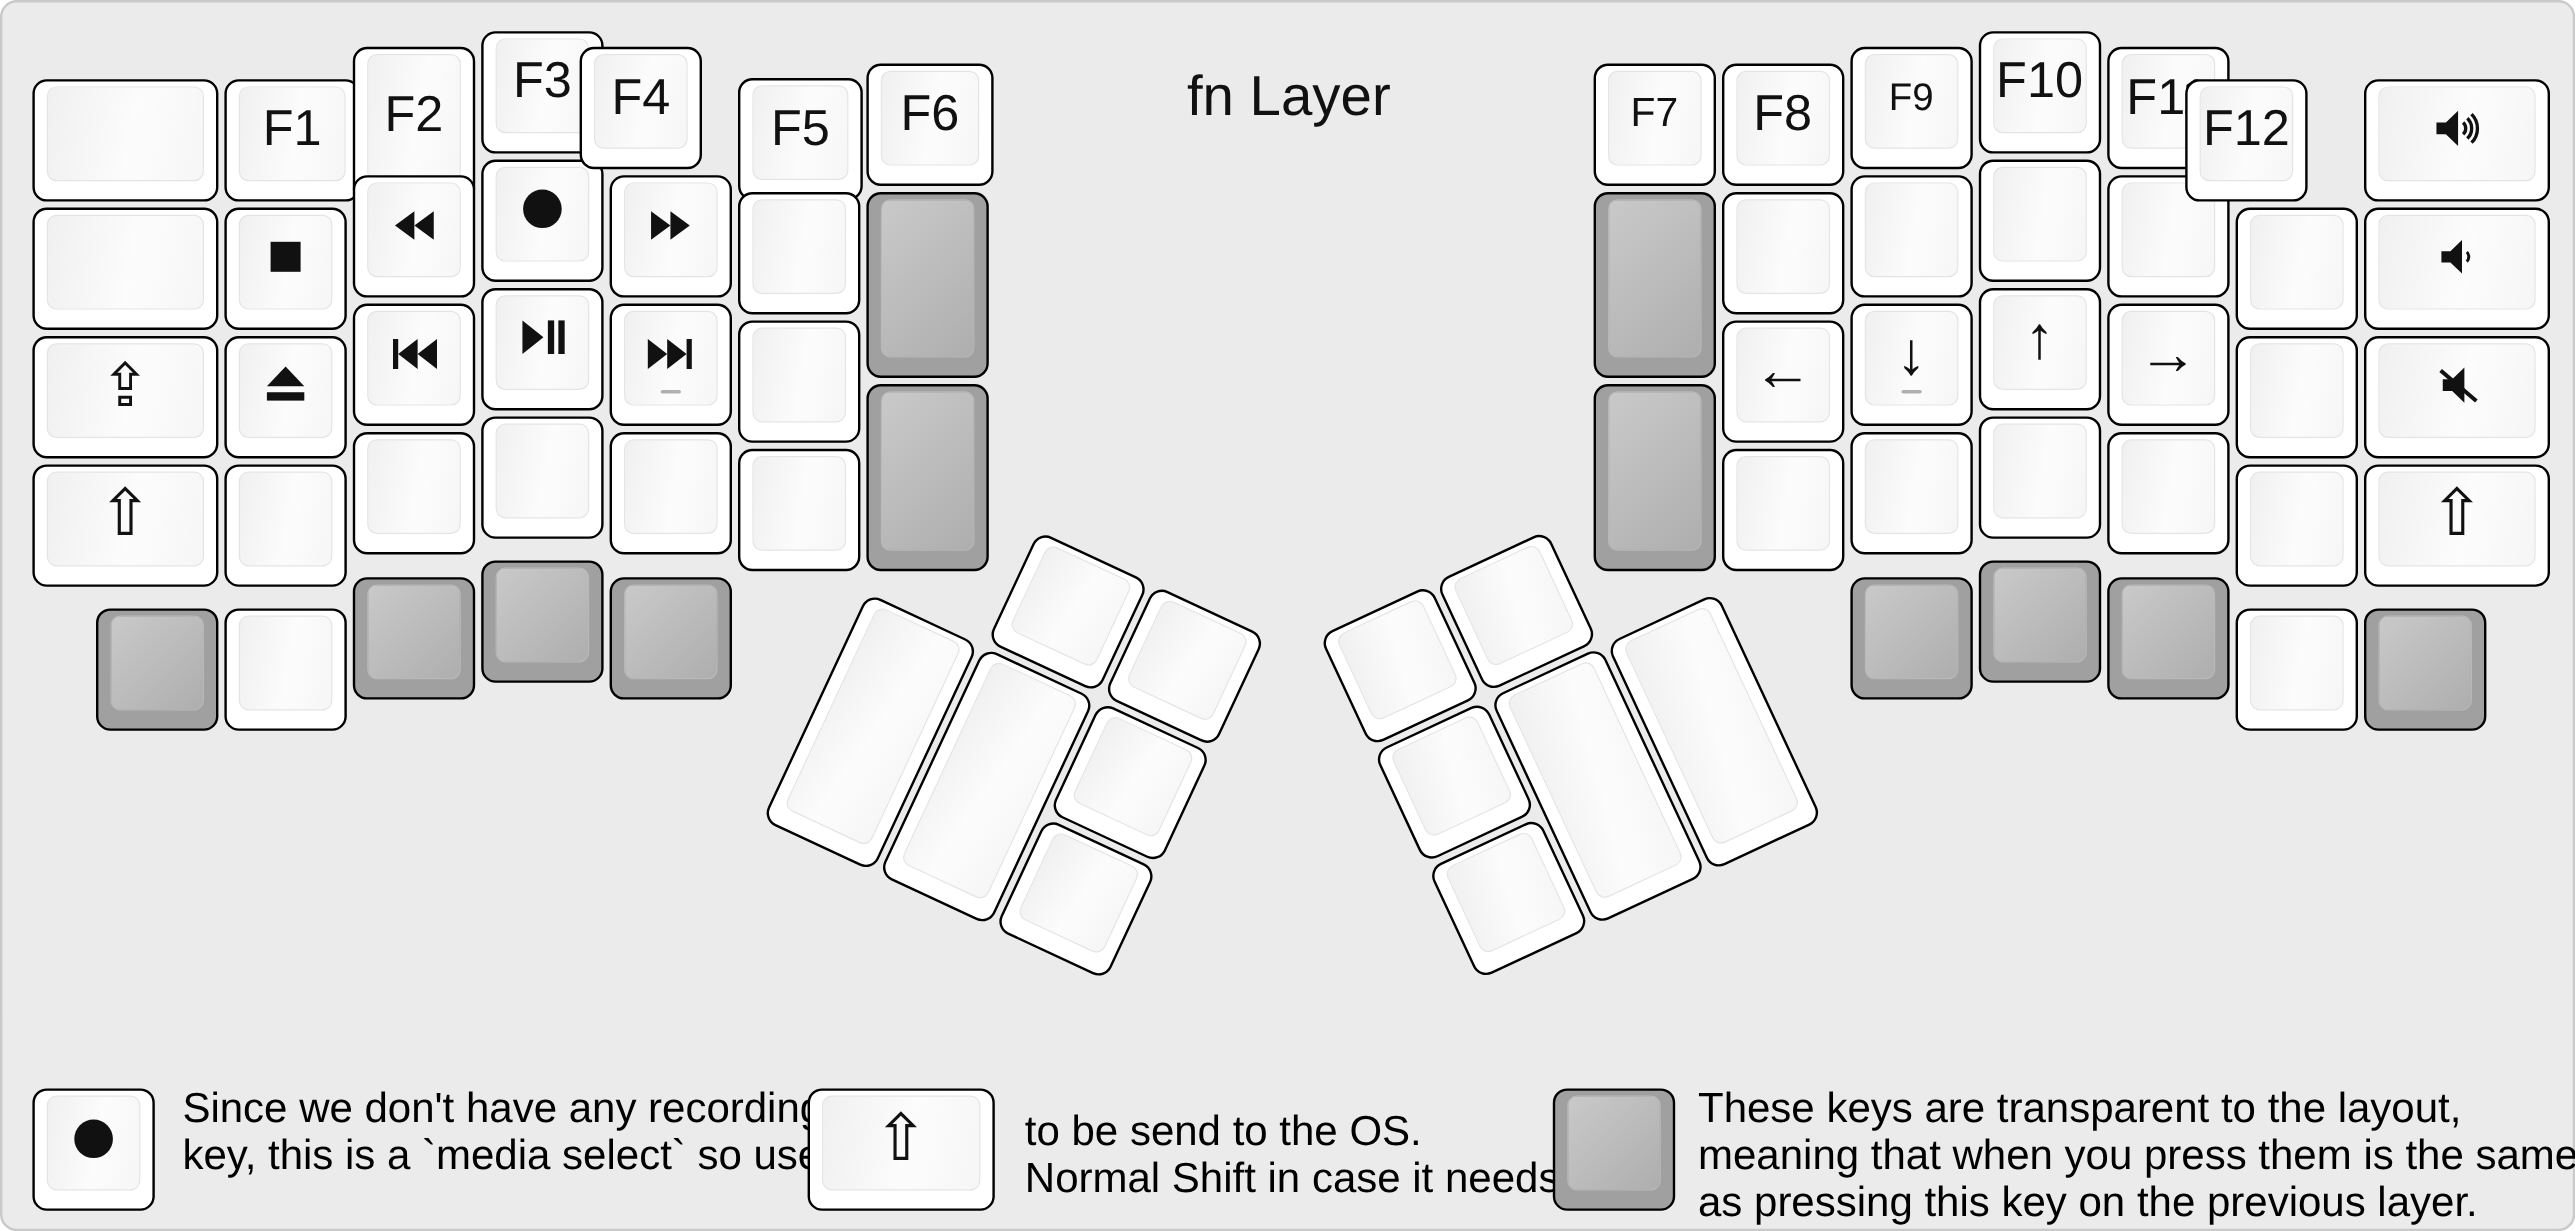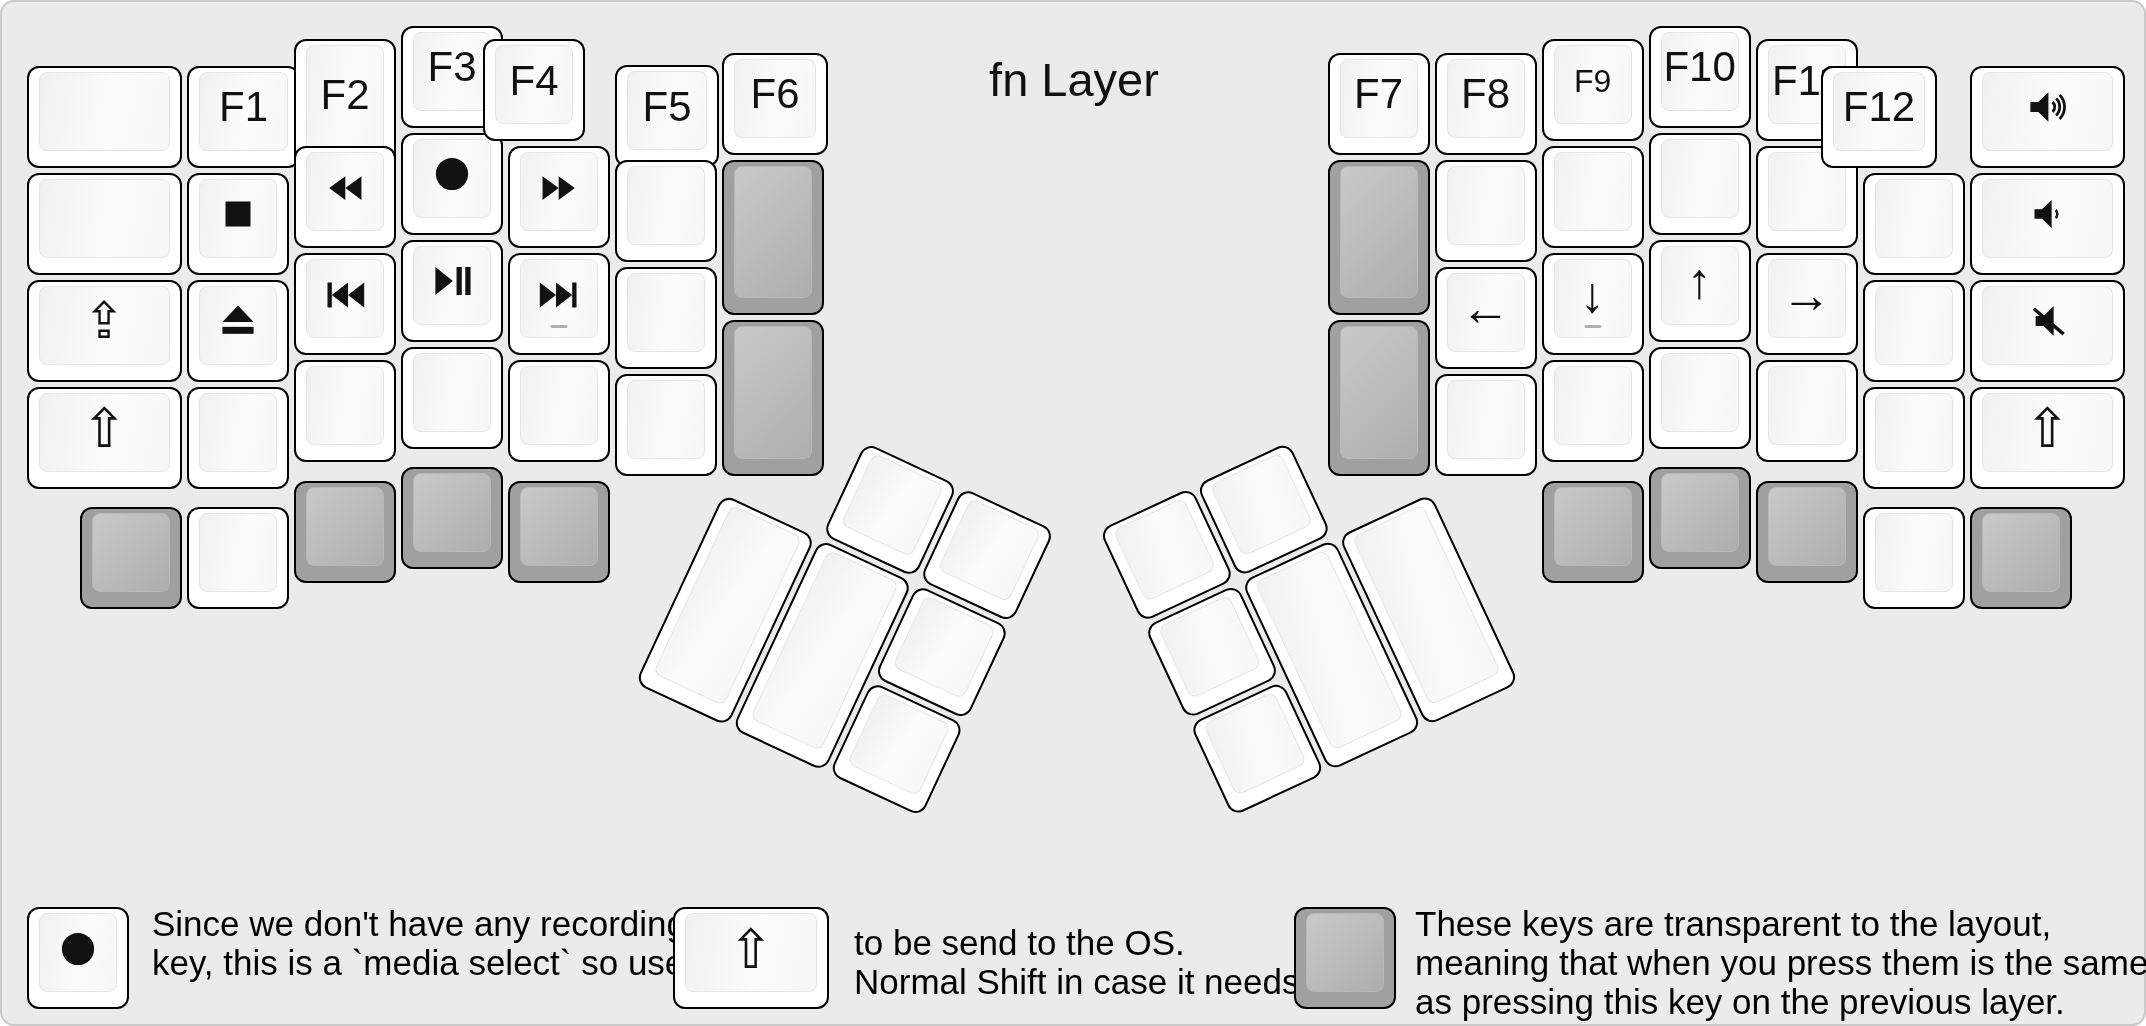--- a/index.html
+++ b/index.html
@@ -212,21 +212,21 @@
         <div class="cap"></div>
       </div>
       <div class="key gray" style="left: 399px; top: 465.225px; width: 102px; height: 102px;">
         <div class="cap"></div>
       </div>
       <div class="key gray" style="left: 506px; top: 478.6px; width: 102px; height: 102px;">
         <div class="cap"></div>
       </div>
       <div class="key" style="left: 1325.62px; top: 50.6px; width: 102px; height: 102px;">
         <div class="cap">
-          <span class="lbl" style="font-size: 42px;">F7</span>
+          <span class="lbl" style="font-size: 34px;">F7</span>
         </div>
       </div>
       <div class="key gray" style="left: 1325.62px; top: 157.6px; width: 102px; height: 155.5px;">
         <div class="cap"></div>
       </div>
       <div class="key gray" style="left: 1325.62px; top: 318.1px; width: 102px; height: 155.5px;">
         <div class="cap"></div>
       </div>
       <div class="key" style="left: 1432.62px; top: 50.6px; width: 102px; height: 102px;">
         <div class="cap">
@@ -286,21 +286,21 @@
         <div class="cap"></div>
       </div>
       <div class="key" style="left: 1753.62px; top: 251.225px; width: 102px; height: 102px;">
         <div class="cap">
           <span class="lbl" style="font-size: 50px;">→</span>
         </div>
       </div>
       <div class="key" style="left: 1753.62px; top: 358.225px; width: 102px; height: 102px;">
         <div class="cap"></div>
       </div>
-      <div class="key" style="left: 1819px; top: 63.975px; width: 116px; height: 102px;">
+      <div class="key" style="left: 1819px; top: 63.975px; width: 102px; height: 102px;">
         <div class="cap">
           <span class="lbl" style="font-size: 42px;">F12</span>
         </div>
       </div>
       <div class="key" style="left: 1860.62px; top: 170.975px; width: 102px; height: 102px;">
         <div class="cap"></div>
       </div>
       <div class="key" style="left: 1860.62px; top: 277.975px; width: 102px; height: 102px;">
         <div class="cap"></div>
       </div>

